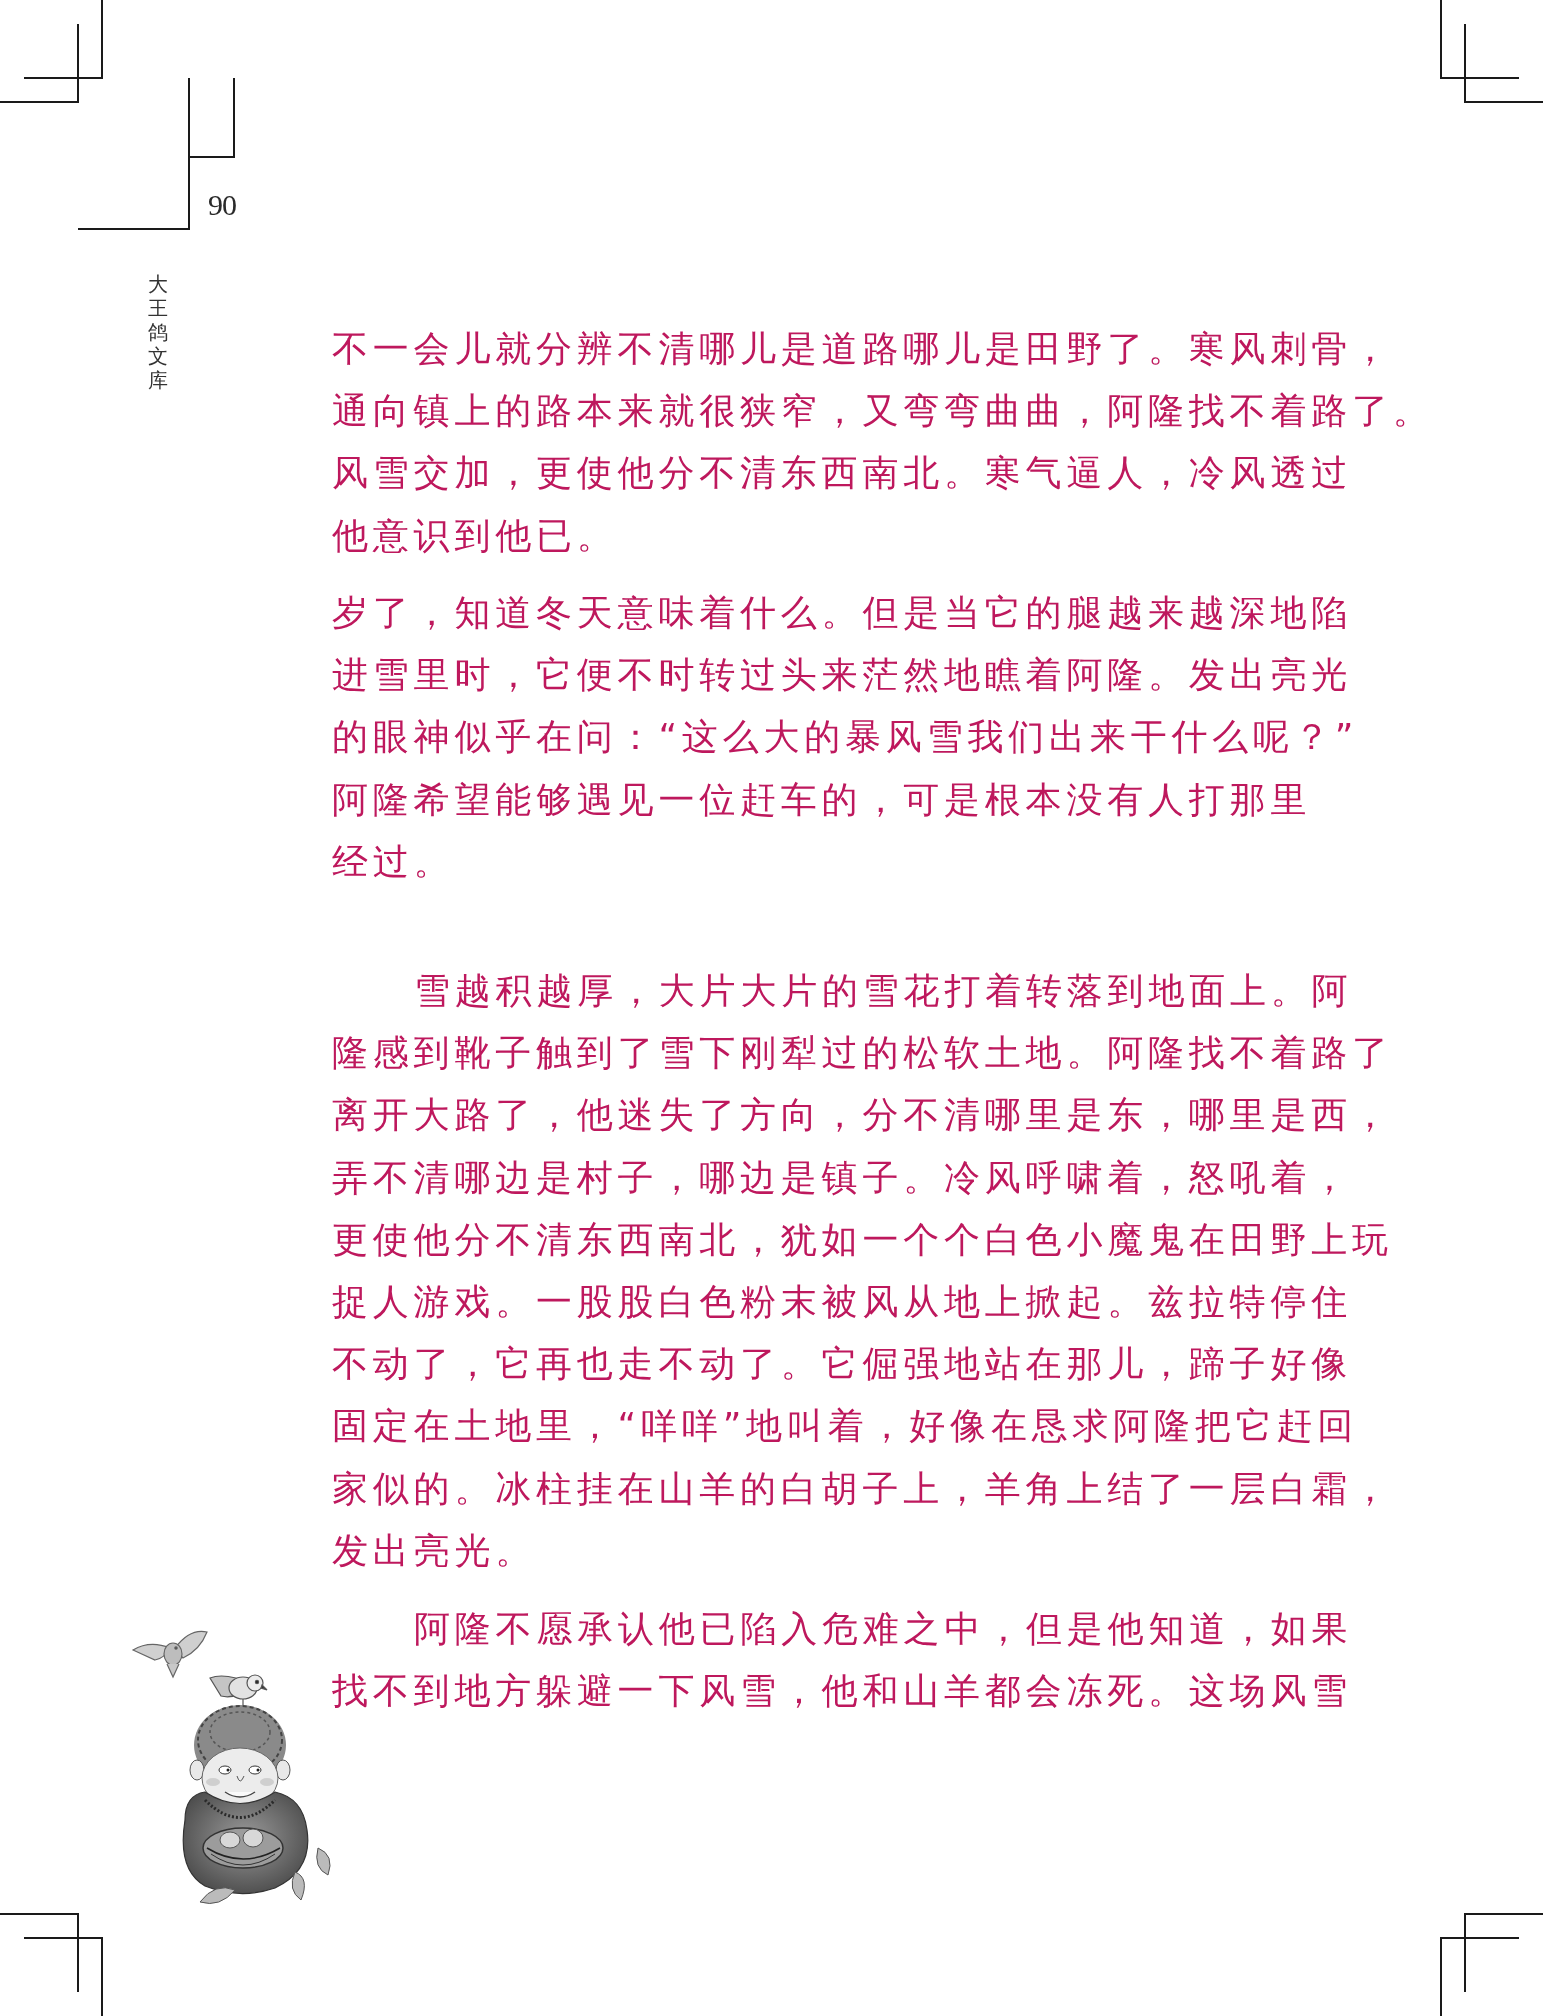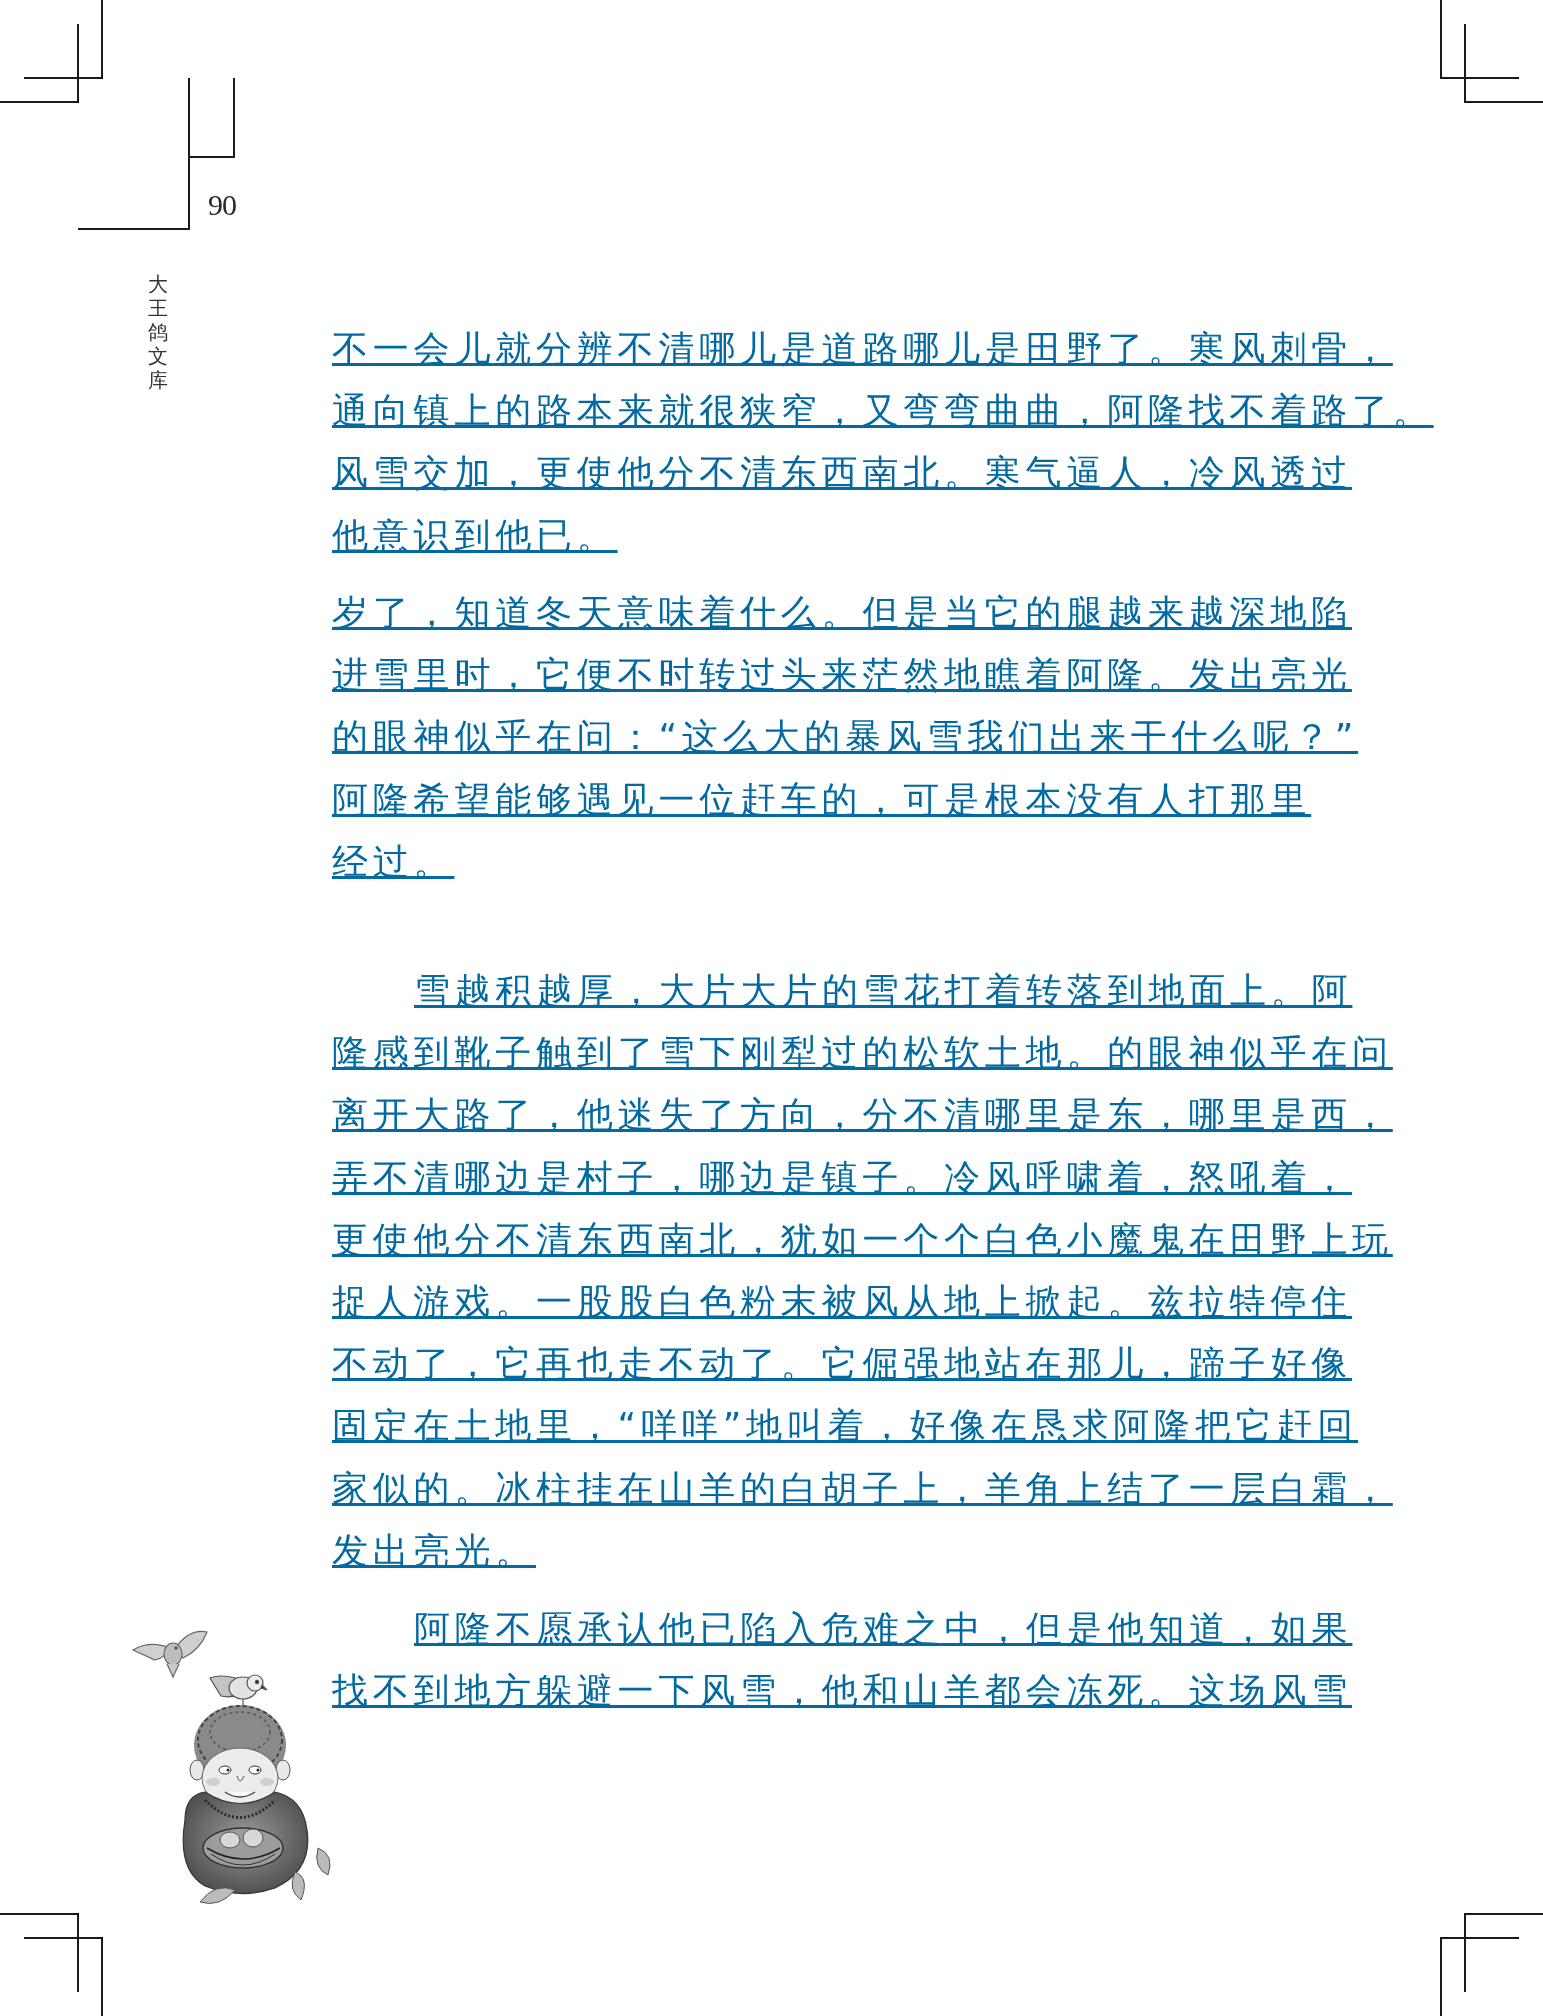--- a/index.html
+++ b/index.html
@@ -7,21 +7,21 @@
          font-family: "DejaVu Sans", "Liberation Sans", sans-serif; color: #1e1e1e; }
   .line { position: absolute; background: #1a1a1a; }
   .h { height: 2px; }
   .v { width: 2px; }
   .page-number { position: absolute; left: 208px; top: 188px; font-family: "Liberation Serif", "DejaVu Serif", serif;
                  font-size: 30px; color: #2a2a2a; letter-spacing: -1px; }
   .series-title { position: absolute; left: 146px; top: 272px; width: 24px; font-size: 20px; line-height: 24px;
                   color: #333; text-align: center; word-break: break-all; }
   .series-title span { display: block; }
   .para { position: absolute; left: 332px; width: 875px; font-size: 36px; line-height: 62.2px;
-          letter-spacing: 4.8px; color: #0369a1; text-align: justify; text-justify: inter-character; text-decoration: underline; }
+          letter-spacing: 4.8px; color: #be185d; text-align: justify; text-justify: inter-character; }
   .para .ln { display: block; white-space: nowrap; height: 62.2px; }
   .indent { padding-left: 82px; }
   .illustration { position: absolute; left: 125px; top: 1620px; width: 220px; height: 290px; }
 </style>
 </head>
 <body>
 
 <div class="line v" style="left:101px;top:0;height:79px;"></div>
 <div class="line h" style="left:24px;top:77px;width:79px;"></div>
 <div class="line v" style="left:77px;top:24px;height:79px;"></div>
@@ -67,21 +67,21 @@
 <div class="para" style="top:582px;">
   <span class="ln">岁了，知道冬天意味着什么。但是当它的腿越来越深地陷</span>
   <span class="ln">进雪里时，它便不时转过头来茫然地瞧着阿隆。发出亮光</span>
   <span class="ln">的眼神似乎在问：“这么大的暴风雪我们出来干什么呢？”</span>
   <span class="ln">阿隆希望能够遇见一位赶车的，可是根本没有人打那里</span>
   <span class="ln">经过。</span>
 </div>
 
 <div class="para" style="top:960px;">
   <span class="ln indent">雪越积越厚，大片大片的雪花打着转落到地面上。阿</span>
-  <span class="ln">隆感到靴子触到了雪下刚犁过的松软土地。的眼神似乎在问</span>
+  <span class="ln">隆感到靴子触到了雪下刚犁过的松软土地。阿隆找不着路了</span>
   <span class="ln">离开大路了，他迷失了方向，分不清哪里是东，哪里是西，</span>
   <span class="ln">弄不清哪边是村子，哪边是镇子。冷风呼啸着，怒吼着，</span>
   <span class="ln">更使他分不清东西南北，犹如一个个白色小魔鬼在田野上玩</span>
   <span class="ln">捉人游戏。一股股白色粉末被风从地上掀起。兹拉特停住</span>
   <span class="ln">不动了，它再也走不动了。它倔强地站在那儿，蹄子好像</span>
   <span class="ln">固定在土地里，“咩咩”地叫着，好像在恳求阿隆把它赶回</span>
   <span class="ln">家似的。冰柱挂在山羊的白胡子上，羊角上结了一层白霜，</span>
   <span class="ln">发出亮光。</span>
 </div>
 

